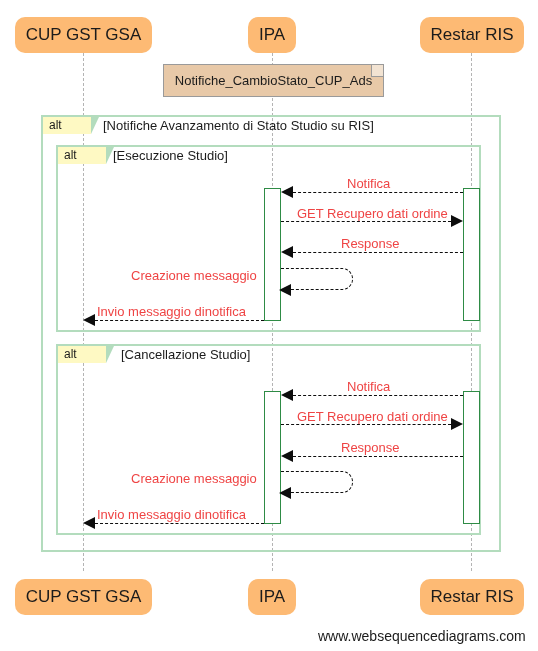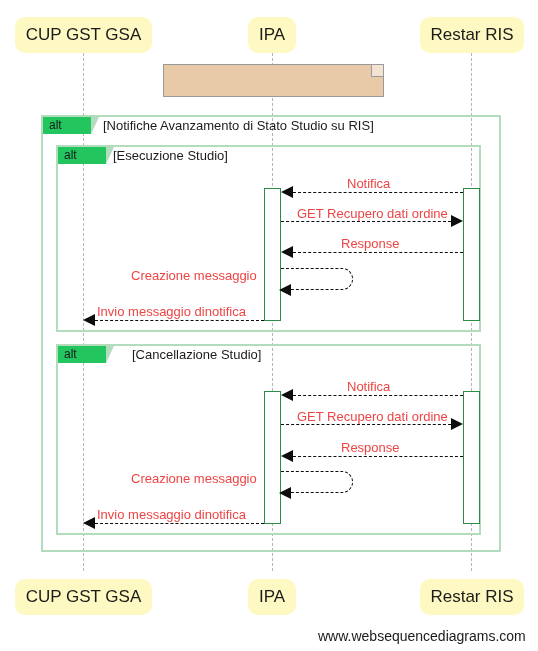--- a/index.html
+++ b/index.html
@@ -16,21 +16,21 @@
     position: relative;
     width: 538px;
     height: 651px;
     background: #ffffff;
     overflow: hidden;
   }
 
   
   .participant {
     position: absolute;
-    background: #fef9c3;
+    background: #fdba74;
     border-radius: 10px;
     color: #1b1b1b;
     font-size: 17px;
     line-height: 36px;
     text-align: center;
     white-space: nowrap;
     box-sizing: border-box;
     height: 36px;
   }
 
@@ -77,21 +77,21 @@
 
   
   .frag {
     position: absolute;
     border: 2px solid #b3dcbd;
     background: transparent;
     box-sizing: border-box;
   }
   .frag-tab {
     position: absolute;
-    background: #22c55e;
+    background: #fef9c3;
     height: 17px;
     font-size: 12px;
     color: #1b1b1b;
     line-height: 17px;
     padding-left: 6px;
     box-sizing: border-box;
     white-space: nowrap;
   }
   .frag-tab::after {
     content: "";
@@ -163,20 +163,21 @@
 
   <div class="lifeline" style="left:83px; top:53px; height:518px;"></div>
   <div class="lifeline" style="left:272px; top:53px; height:518px;"></div>
   <div class="lifeline" style="left:471px; top:53px; height:518px;"></div>
 
   <div class="participant" style="left:15px; top:17px; width:137px;">CUP GST GSA</div>
   <div class="participant" style="left:248px; top:17px; width:48px;">IPA</div>
   <div class="participant" style="left:420px; top:17px; width:104px;">Restar RIS</div>
 
   <div class="note" style="left:163px; top:64px; width:221px; height:33px;">
+    <span>Notifiche_CambioStato_CUP_Ads</span>
     <span class="note-fold"></span>
   </div>
 
   <div class="frag" style="left:41px; top:115px; width:460px; height:437px;"></div>
   <div class="frag-tab" style="left:43px; top:117px; width:48px;">alt</div>
   <div class="frag-label" style="left:103px; top:117px;">[Notifiche Avanzamento di Stato Studio su RIS]</div>
 
   <div class="frag" style="left:56px; top:145px; width:425px; height:187px;"></div>
   <div class="frag-tab" style="left:58px; top:147px; width:48px;">alt</div>
   <div class="frag-label" style="left:113px; top:147px;">[Esecuzione Studio]</div>
@@ -199,21 +200,21 @@
   <div class="msg-label" style="left:131px; top:268px;">Creazione messaggio</div>
   <div class="self-loop" style="left:281px; top:268px; width:72px; height:22px;"></div>
   <div class="arrow-left" style="left:279px; top:284px;"></div>
 
   <div class="msg-label" style="left:97px; top:304px;">Invio messaggio dinotifica</div>
   <div class="msg-line" style="left:95px; top:320px; width:169px;"></div>
   <div class="arrow-left" style="left:83px; top:314px;"></div>
 
   <div class="frag" style="left:56px; top:344px; width:425px; height:191px;"></div>
   <div class="frag-tab" style="left:58px; top:346px; width:48px;">alt</div>
-  <div class="frag-label" style="left:121px; top:346px;margin-left:11px;">[Cancellazione Studio]</div>
+  <div class="frag-label" style="left:121px; top:346px;">[Cancellazione Studio]</div>
 
   <div class="activation" style="left:264px; top:391px; width:17px; height:133px;"></div>
   <div class="activation" style="left:463px; top:391px; width:17px; height:133px;"></div>
 
   <div class="msg-label" style="left:347px; top:379px;">Notifica</div>
   <div class="msg-line" style="left:293px; top:395px; width:170px;"></div>
   <div class="arrow-left" style="left:281px; top:389px;"></div>
 
   <div class="msg-label" style="left:297px; top:409px;">GET Recupero dati ordine</div>
   <div class="msg-line" style="left:281px; top:424px; width:170px;"></div>

